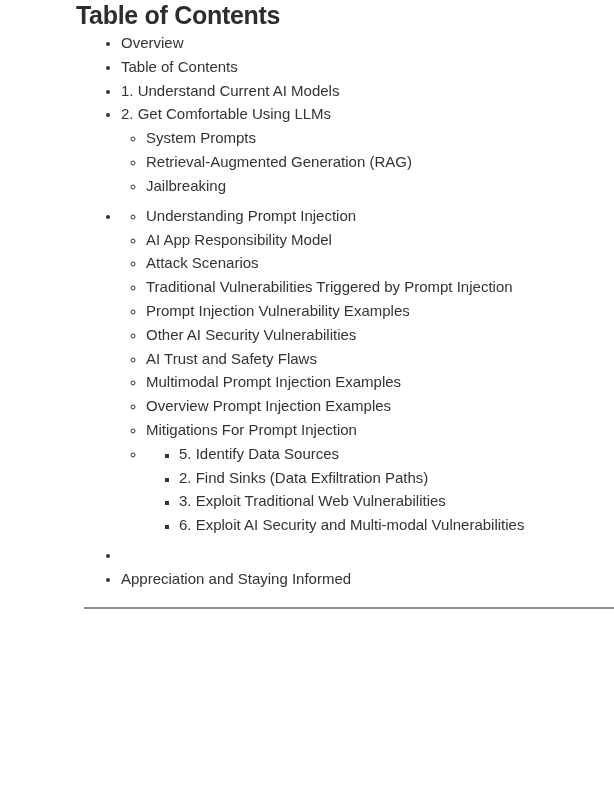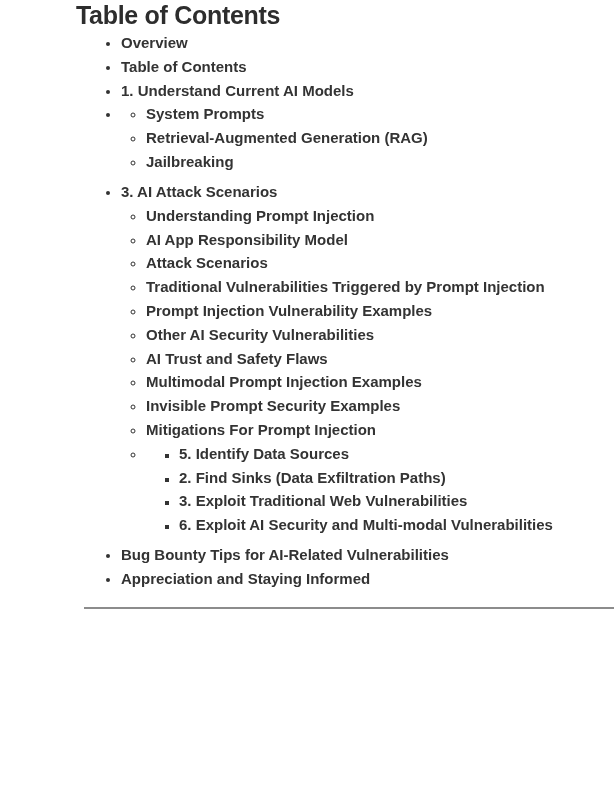--- a/index.html
+++ b/index.html
@@ -24,21 +24,20 @@
     font-size: 25px;
     line-height: 27px;
     font-weight: 700;
     color: #2d2d2d;
     letter-spacing: -0.3px;
   }
   ul.toc {
     margin: 4px 4px 0 0;
     padding-left: 45px;
     list-style: disc;
-    font-weight: bold;
   }
   ul.toc li {
     font-size: 15px;
     line-height: 20px;
     margin: 3.8px 0;
     color: #333333;
   }
   ul.toc li::marker {
     color: #333333;
     font-size: 14px;
@@ -79,35 +78,35 @@
 
     <li>
       <span>Table of Contents</span>
     </li>
 
     <li>
       <span>1. Understand Current AI Models</span>
     </li>
 
     <li>
+      <span>2. Get Comfortable Using LLMs</span>
       <ul>
         <li>
           <span>System Prompts</span>
         </li>
         <li>
           <span>Retrieval-Augmented Generation (RAG)</span>
         </li>
         <li>
           <span>Jailbreaking</span>
         </li>
       </ul>
     </li>
 
     <li>
-      <span>3. AI Attack Scenarios</span>
       <ul>
         <li>
           <span>Understanding Prompt Injection</span>
         </li>
         <li>
           <span>AI App Responsibility Model</span>
         </li>
         <li>
           <span>Attack Scenarios</span>
         </li>
@@ -120,21 +119,21 @@
         <li>
           <span>Other AI Security Vulnerabilities</span>
         </li>
         <li>
           <span>AI Trust and Safety Flaws</span>
         </li>
         <li>
           <span>Multimodal Prompt Injection Examples</span>
         </li>
         <li>
-          <span>Invisible Prompt Security Examples</span>
+          <span>Overview Prompt Injection Examples</span>
         </li>
         <li>
           <span>Mitigations For Prompt Injection</span>
         </li>
         <li>
           <ul>
             <li>
               <span>5. Identify Data Sources</span>
             </li>
             <li>
@@ -145,21 +144,20 @@
             </li>
             <li>
               <span>6. Exploit AI Security and Multi-modal Vulnerabilities</span>
             </li>
           </ul>
         </li>
       </ul>
     </li>
 
     <li>
-      <span>Bug Bounty Tips for AI-Related Vulnerabilities</span>
     </li>
 
     <li>
       <span>Appreciation and Staying Informed</span>
     </li>
 
   </ul>
 
   <hr class="divider">
 

